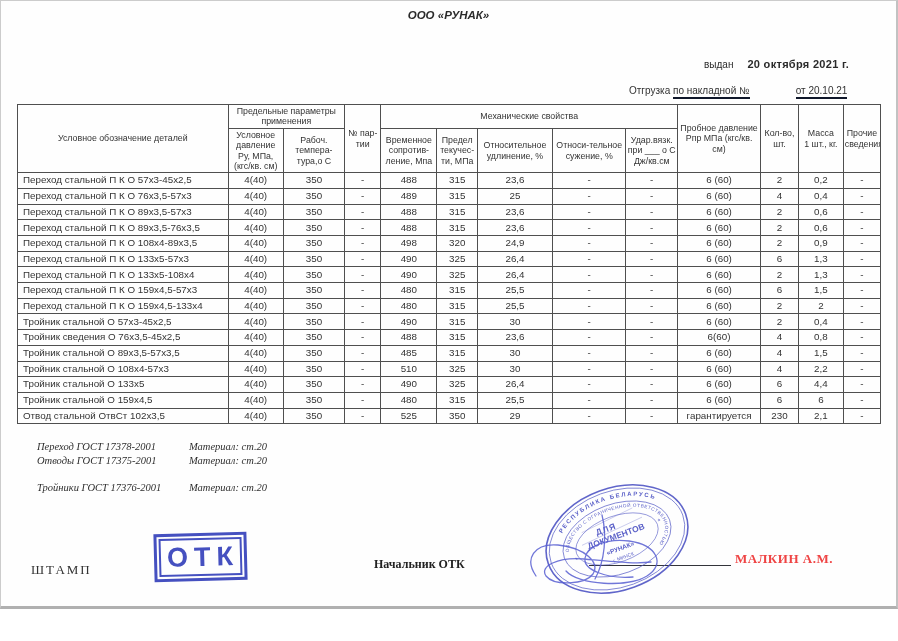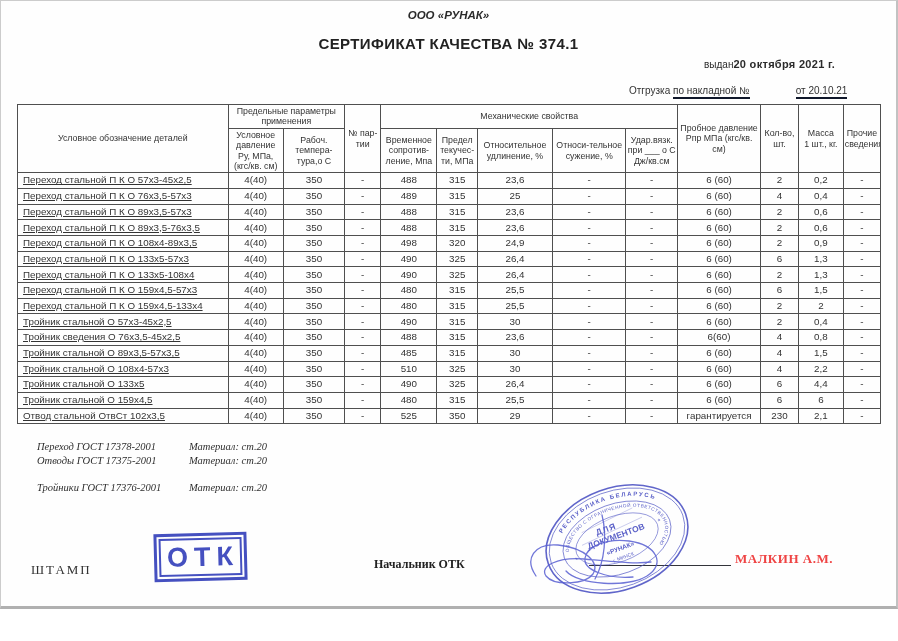--- a/index.html
+++ b/index.html
@@ -15,33 +15,33 @@
     background:#fefefe;overflow:hidden;
     border:1px solid #cccccc;border-right:2px solid #c2c2c2;border-bottom:3px solid #b0b0b0;
     font-family:"Liberation Sans",sans-serif;color:var(--ink);
   }
   .co{position:absolute;top:8px;left:0;width:100%;text-align:center;
       font-size:11.5px;font-weight:bold;font-style:italic;}
   .addr{position:absolute;top:23px;left:0;width:100%;text-align:center;font-size:8.5px;color:#383838;}
   .title{position:absolute;top:34px;left:0;width:100%;text-align:center;
       font-size:15px;font-weight:bold;letter-spacing:.4px;color:#222;}
   .issued{position:absolute;top:57px;left:703px;font-size:10px;white-space:nowrap;}
-  .issued b{font-size:11px;letter-spacing:.3px;}
+  .issued b{font-size:11px;margin-left:14px;letter-spacing:.3px;}
   .ship{position:absolute;top:84px;left:628px;font-size:10px;white-space:nowrap;color:#333;}
   .ship .u{border-bottom:2px solid #0f172a;padding-bottom:1px;}
   .ship .gap{display:inline-block;width:46px;}
 
   table.cert{position:absolute;left:16px;top:103px;width:864px;border-collapse:collapse;table-layout:fixed;}
   table.cert th,table.cert td{border:1px solid var(--line);color:#333;overflow:hidden;}
   table.cert th{font-weight:normal;font-size:8.8px;line-height:1.18;text-align:center;
       vertical-align:middle;white-space:pre-line;padding:1px 1px;}
   table.cert thead tr.r1{height:22px;}
   table.cert thead tr.r2{height:43px;}
   table.cert td{font-size:9.8px;height:14.7px;text-align:center;padding:0 2px;line-height:1.05;white-space:nowrap;}
-  table.cert td.cname{text-align:left;padding-left:5px;text-decoration:underline;}
+  table.cert td.cname{text-align:left;padding-left:5px;}
 
   .notes{position:absolute;left:36px;top:440px;font-family:"Liberation Serif",serif;
       font-style:italic;font-size:10.5px;color:#2e2e2e;}
   .note{position:absolute;left:0;white-space:nowrap;}
   .note .it{display:inline-block;width:152px;}
   .note.n1{top:0;} .note.n2{top:14px;} .note.n3{top:41px;}
 
   .stamp-label{position:absolute;left:30px;top:561px;font-family:"Liberation Serif",serif;
       font-size:13px;letter-spacing:2px;color:#333;}
   .otk{position:absolute;left:153px;top:532px;width:93px;height:48px;box-sizing:border-box;
@@ -56,21 +56,20 @@
       font-weight:bold;font-size:13px;letter-spacing:.5px;color:#ef4444;}
   .stampsvg{position:absolute;left:505px;top:470px;width:250px;height:140px;}
   .stampsvg text{fill:var(--stamp-blue);font-family:"Liberation Sans",sans-serif;}
 </style>
 </head>
 <body>
 
 <div class="page">
 
   <div class="co">ООО «РУНАК»</div>
-  <div class="title">СЕРТИФИКАТ  КАЧЕСТВА № 374.1</div>
 
   <div class="issued">
     <span>выдан</span><b>20 октября  2021 г.</b>
   </div>
 
   <div class="ship">
     <span>Отгрузка </span><span class="u">по накладной №</span><span class="gap"></span><span class="u">от 20.10.21</span>
   </div>
 
   <table class="cert">

